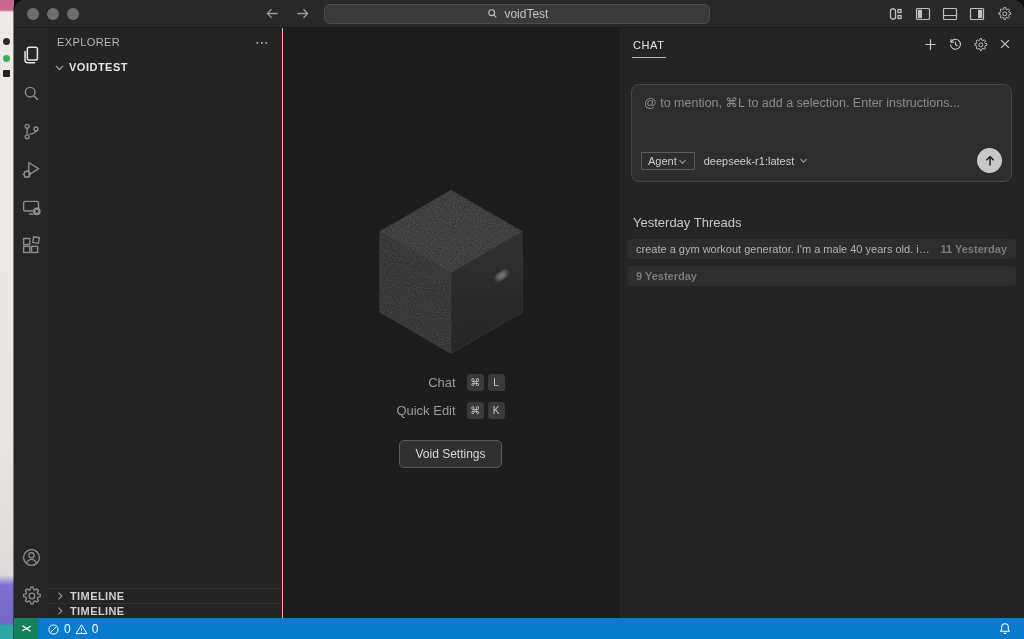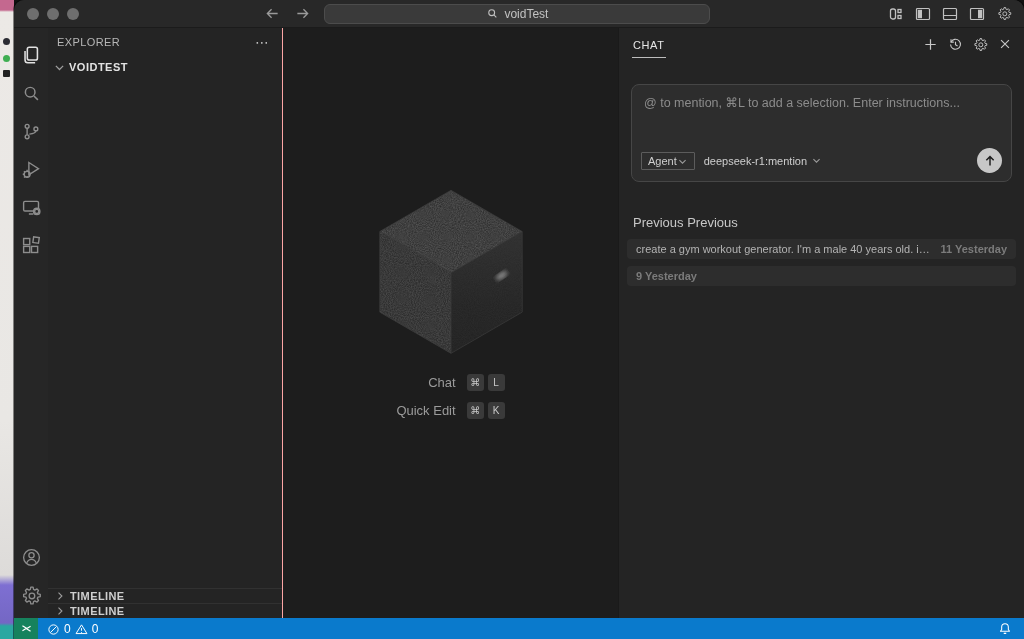--- a/index.html
+++ b/index.html
@@ -394,20 +394,21 @@
           </div>
           <div class="sc-row">
             <span class="sc-label">Quick Edit</span>
             <span class="keys">
               <span class="keycap">⌘</span>
               <span class="keycap">K</span>
             </span>
           </div>
         </div>
 
+        <button class="void-btn">Void Settings</button>
       </div>
 
       <div class="chatpanel">
         <div class="chat-header">
           <span class="chat-tab">CHAT</span>
           <div class="chat-hicons">
             <span class="ibtn">
                 <svg width="15" height="15">
                   <use href="#i-plus"></use>
                 </svg>
@@ -435,36 +436,36 @@
           <div class="chat-input-bottom">
             <span class="agent-pill">
               <span>Agent</span>
               <span class="chev">
                   <svg width="11" height="11">
                     <use href="#i-chev-down"></use>
                   </svg>
                 </span>
             </span>
             <span class="model-select">
-              <span>deepseek-r1:mention</span>
+              <span>deepseek-r1:latest</span>
               <span class="chev">
                   <svg width="11" height="11">
                     <use href="#i-chev-down"></use>
                   </svg>
                 </span>
             </span>
             <button class="send-btn">
                 <svg width="14" height="14">
                   <use href="#i-send-up"></use>
                 </svg>
               </button>
           </div>
         </div>
 
-        <div class="threads-header">Previous Previous</div>
+        <div class="threads-header">Yesterday Threads</div>
         <div class="threads">
           <div class="thread">
             <span class="thread-title">create a gym workout generator. I'm a male 40 years old. i play basketba...</span>
             <span class="thread-meta">11 Yesterday</span>
           </div>
           <div class="thread">
             <span class="thread-meta">9 Yesterday</span>
           </div>
         </div>
       </div>

